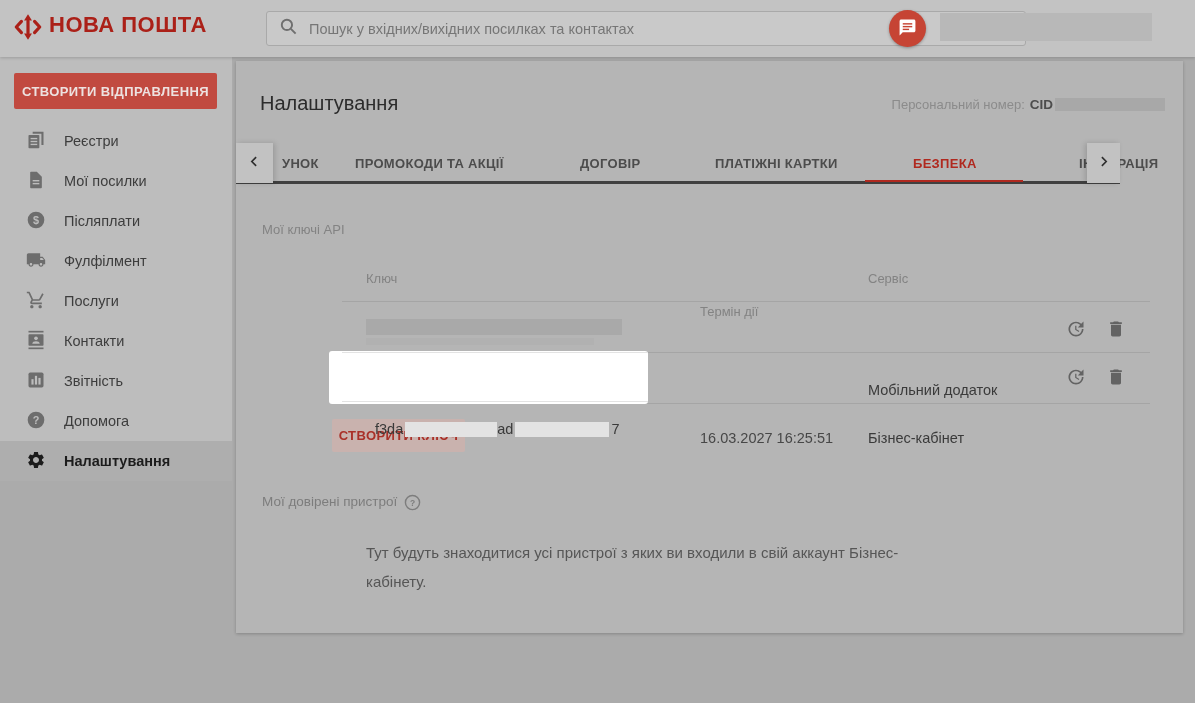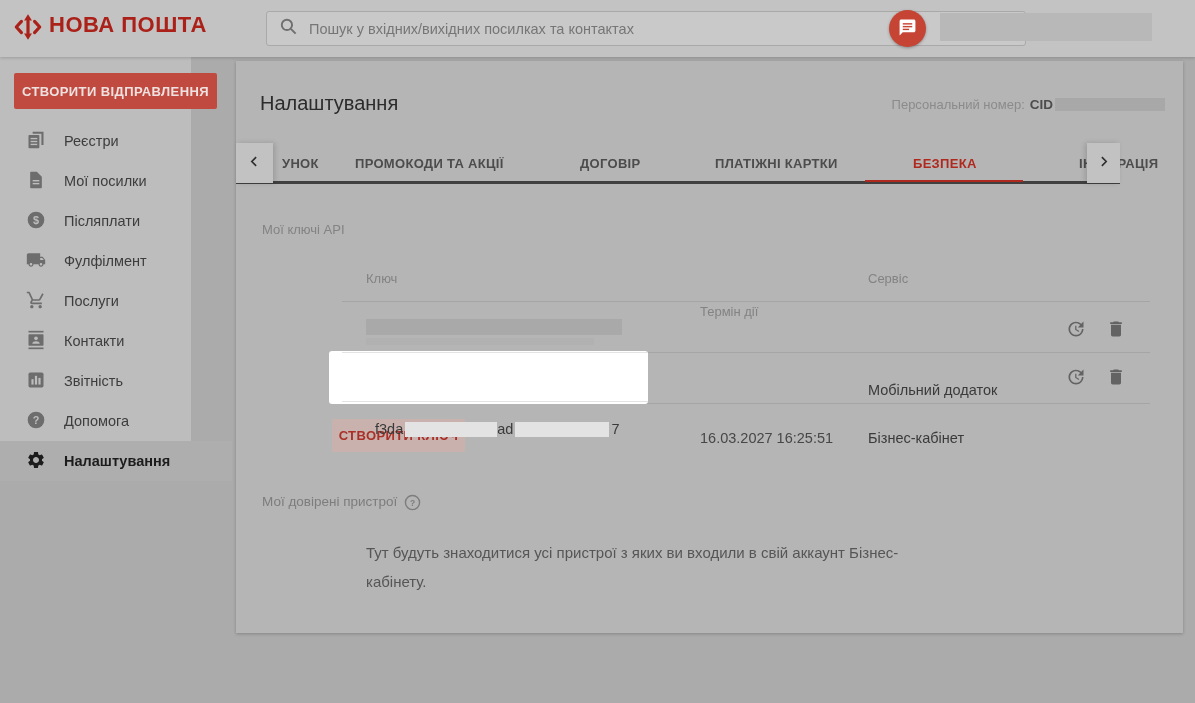--- a/index.html
+++ b/index.html
@@ -21,21 +21,21 @@
             display:flex; align-items:center; gap:11px; padding:0 12px;margin-left:26px; }
   .search input { flex:1; border:none; outline:none; background:transparent;
                   font-family:"Liberation Sans",sans-serif; font-size:14.5px; color:#454545; }
   .search input::placeholder { color:#767676; opacity:1; }
   .chat-btn { position:absolute; left:889px; top:10px; width:37px; height:37px; border-radius:50%;
               background:#c64434; display:flex; align-items:center; justify-content:center;
               border:none; box-shadow:0 1px 3px rgba(0,0,0,.3); cursor:pointer; }
   .user-redacted { position:absolute; left:940px; top:13px; width:212px; height:28px; background:#b8b8b8; }
 
   
-  .sidebar { position:absolute; left:0; top:57px; width:191px; height:424px; background:#bdbdbd; }
+  .sidebar { position:absolute; left:0; top:57px; width:232px; height:424px; background:#bdbdbd; }
   .create-btn { position:absolute; left:14px; top:16px; width:203px; height:36px;
                 background:#c14a40; color:#ede2e0; border:none; border-radius:2px;
                 font-family:"Liberation Sans",sans-serif; font-size:13px; font-weight:bold;
                 letter-spacing:.4px; cursor:pointer; }
   .menu { position:absolute; left:0; top:64px; width:232px; }
   .menu-item { height:40px; display:flex; align-items:center; gap:18px; padding-left:26px;
                font-size:14.5px; color:#3d3d3d; cursor:pointer; }
   .menu-item svg { width:20px; height:20px; flex:0 0 20px; fill:#6d6d6d; }
   .menu-item.active { background:#aeaeae; color:#1c1c1c; font-weight:bold; }
   .menu-item.active svg { fill:#1c1c1c; }

